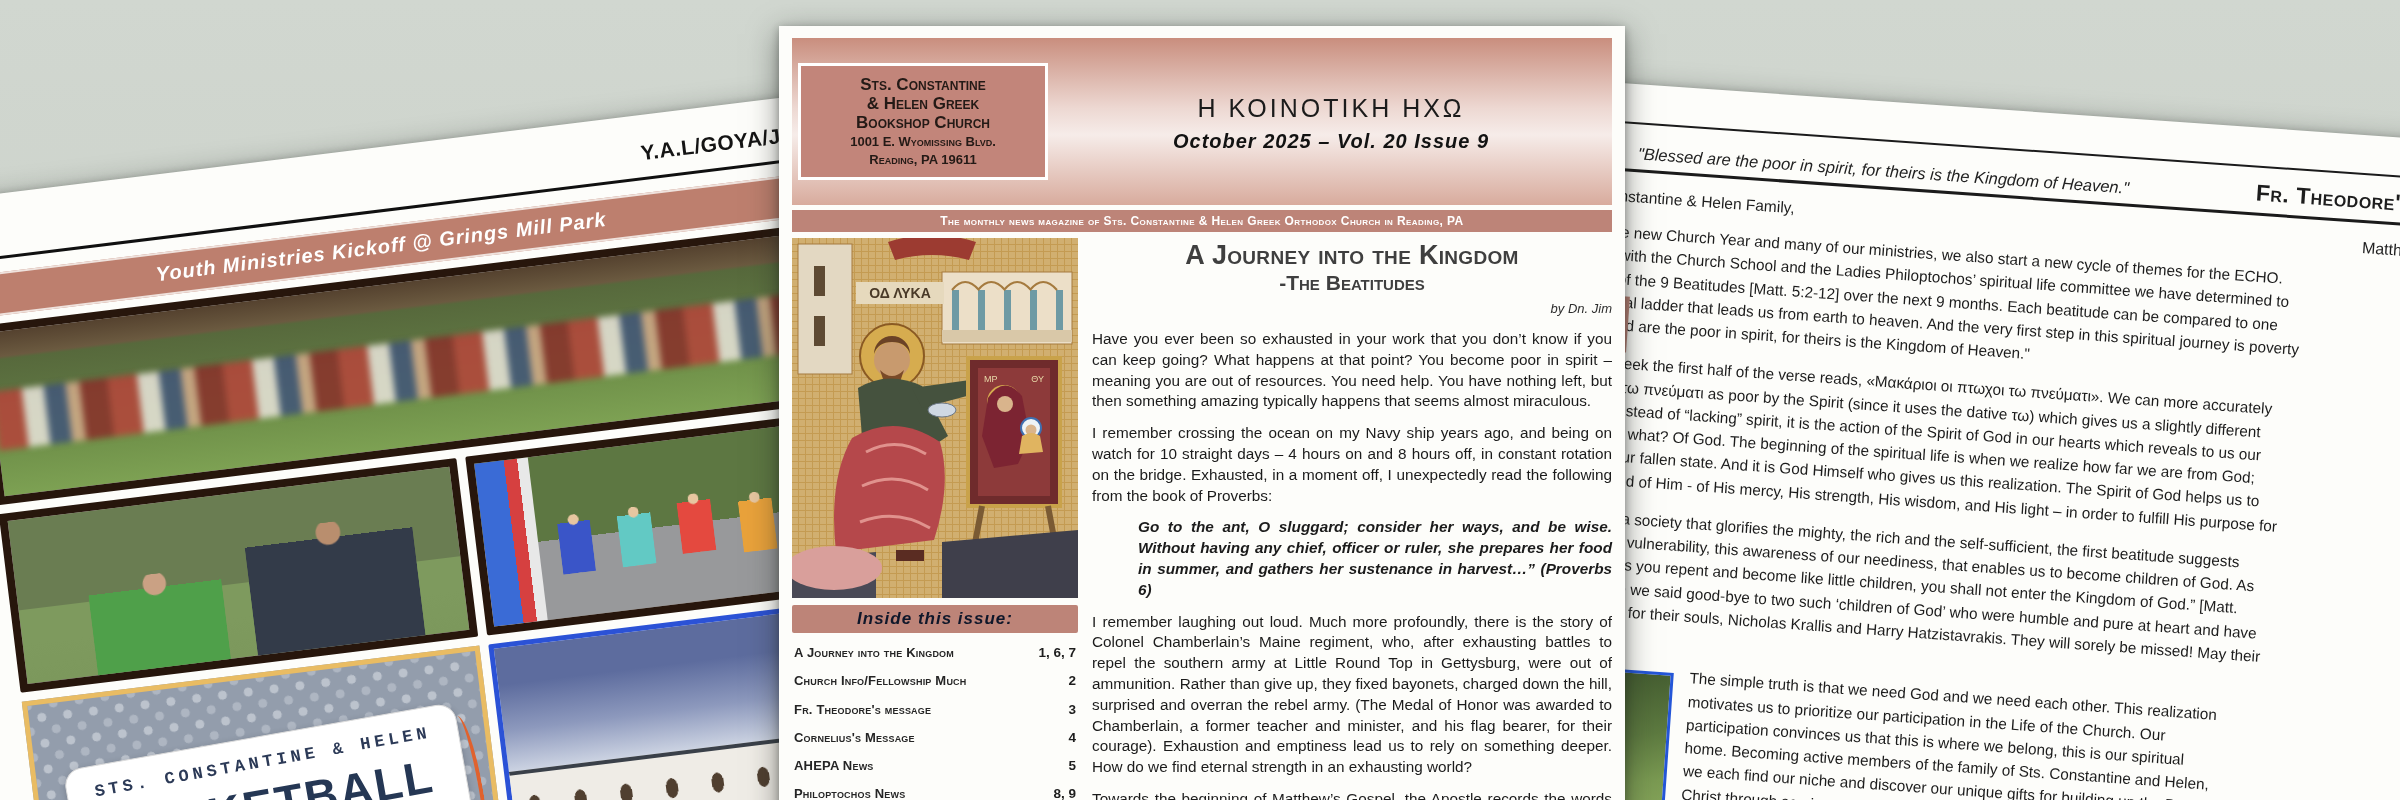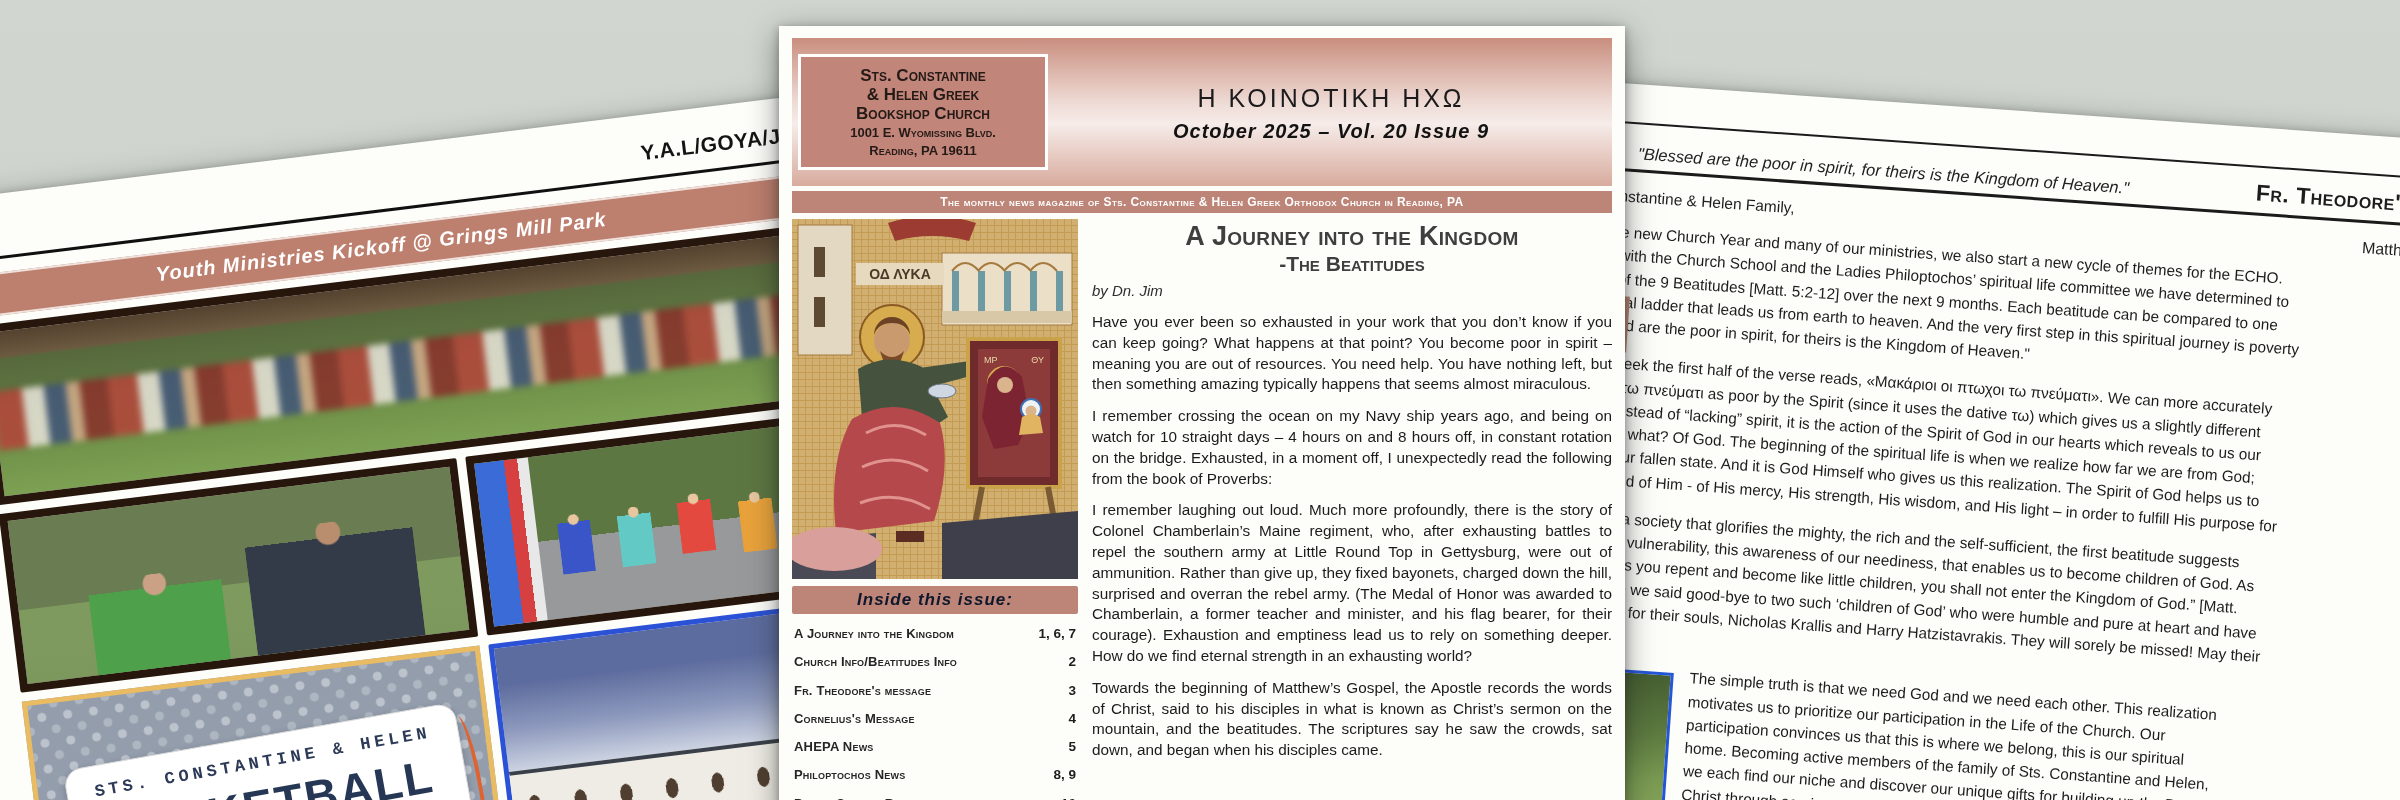--- a/index.html
+++ b/index.html
@@ -75,21 +75,21 @@
       background:linear-gradient(180deg,#5d6c9e 0 16%,#8d99bd 36%,#ccd3e2 54%,#eef0f4 60%); }
   .bld { position:absolute; left:0; right:0; bottom:0; height:46%; background:#efece6;
       border-top:4px solid #3a4049; }
   .bld::before { content:""; position:absolute; left:0; right:0; top:14%; height:48%;
       background-image:radial-gradient(10px 16px at 22px 18px, #503f30 0 60%, rgba(0,0,0,0) 62%);
       background-size:46px 38px; background-repeat:repeat-x; }
 
   
   .center-page { position:absolute; left:779px; top:26px; width:846px; height:820px; z-index:30;
                  padding:12px 13px; }
-  .masthead { height:148px; display:flex; align-items:center; gap:8px; padding:0 6px;
+  .masthead { height:167px; display:flex; align-items:center; gap:8px; padding:0 6px;
       background:linear-gradient(180deg,#c98e7e 0%,#edd8d2 42%,#f6ece9 58%,#d8ab9d 100%); }
   .church-box { width:250px; background:#c2857a; border:3px solid #fff; text-align:center;
       padding:9px 4px; color:#241a16; }
   .cb-main { font-size:17px; font-weight:bold; font-variant:small-caps; line-height:1.12; }
   .cb-addr { font-size:13px; font-weight:bold; font-variant:small-caps; line-height:1.2; margin-top:2px; }
   .title-wrap { flex:1; text-align:center; }
   .echo-title { font-family:"Liberation Serif", serif; font-size:43px; font-weight:bold;
       letter-spacing:-1px; color:#151515; line-height:1; }
   .echo-greek { font-family:Liberation Sans, sans-serif; font-size:25px; letter-spacing:3px;
       color:#1b1b1b; margin-top:3px; }
@@ -109,21 +109,21 @@
   .toc-row { display:flex; justify-content:space-between; align-items:flex-start; gap:6px;
       margin-bottom:12px; }
   .toc-label { font-size:13px; font-weight:bold; font-variant:small-caps; color:#252525;
       width:212px; line-height:1.25; letter-spacing:.2px; }
   .toc-pages { font-size:13.5px; font-weight:bold; color:#1d1d1d; white-space:nowrap; }
   .right-col { flex:1; padding-top:4px; }
   .art-title { text-align:center; font-size:27px; font-weight:bold; font-variant:small-caps;
       color:#3f3f3f; line-height:1; letter-spacing:.3px; }
   .art-sub { text-align:center; font-size:21px; font-weight:bold; font-variant:small-caps;
       color:#3f3f3f; margin-top:2px; }
-  .art-byline { text-align:left; font-style:italic; font-size:15px; color:#2e2e2e; margin:6px 0 13px; }
+  .art-byline { text-align:right; font-style:italic; font-size:13px; color:#2e2e2e; margin:6px 0 13px; }
   .art-p { font-size:15.3px; line-height:1.36; text-align:justify; color:#1b1b1b; margin-bottom:11px; }
   .art-quote { font-size:15.3px; line-height:1.36; font-weight:bold; font-style:italic;
       color:#1b1b1b; margin:0 0 11px 46px; text-align:justify; }
 
   
   .right-page { position:absolute; left:1150px; top:50px; width:1400px; height:1000px; z-index:20;
       transform:rotate(4deg); transform-origin:0 0; padding:26px 30px 0 470px; overflow:hidden; }
   .rp-header { margin-top:12px; border-top:2px solid #1b1b1b; border-bottom:3px solid #1b1b1b;
       display:flex; justify-content:space-between; align-items:flex-end; padding:12px 4px 6px 24px; }
   .rp-quote { font-style:italic; font-size:16.5px; color:#222; }
@@ -248,21 +248,21 @@
           <path d="M0 322 l84 -8 v46 H0 z" fill="#4a4a56"></path>
           <ellipse cx="42" cy="330" rx="48" ry="22" fill="#d99f9b"></ellipse>
         </svg>
         <div class="inside-bar">Inside this issue:</div>
         <div class="toc">
           <div class="toc-row">
             <span class="toc-label">A Journey into the Kingdom</span>
             <span class="toc-pages">1, 6, 7</span>
           </div>
           <div class="toc-row">
-            <span class="toc-label">Church Info/Beatitudes Info</span>
+            <span class="toc-label">Church Info/Fellowship Much</span>
             <span class="toc-pages">2</span>
           </div>
           <div class="toc-row">
             <span class="toc-label">Fr. Theodore's message</span>
             <span class="toc-pages">3</span>
           </div>
           <div class="toc-row">
             <span class="toc-label">Cornelius's Message</span>
             <span class="toc-pages">4</span>
           </div>
@@ -280,20 +280,21 @@
           </div>
         </div>
       </div>
 
       <div class="right-col">
         <div class="art-title">A Journey into the Kingdom</div>
         <div class="art-sub">-The Beatitudes</div>
         <div class="art-byline">by Dn. Jim</div>
         <p class="art-p">Have you ever been so exhausted in your work that you don’t know if you can keep going?  What happens at that point?  You become poor in spirit – meaning you are out of resources.  You need help. You have nothing left, but then something amazing typically happens that seems almost miraculous.</p>
         <p class="art-p">I remember crossing the ocean on my Navy ship years ago, and being on watch for 10 straight days – 4 hours on and 8 hours off, in constant rotation on the bridge.  Exhausted, in a moment off, I unexpectedly read the following from the book of Proverbs:</p>
+        <p class="art-quote">Go to the ant, O sluggard; consider her ways, and be wise. Without having any chief, officer or ruler, she prepares her food in summer, and gathers her sustenance in harvest…” (Proverbs 6)</p>
         <p class="art-p">I remember laughing out loud.  Much more profoundly, there is the story of Colonel Chamberlain’s Maine regiment, who, after exhausting battles to repel the southern army at Little Round Top in Gettysburg, were out of ammunition. Rather than give up, they fixed bayonets, charged down the hill, surprised and overran the rebel army.  (The Medal of Honor was awarded to Chamberlain, a former teacher and minister, and his flag bearer, for their courage).  Exhaustion and emptiness lead us to rely on something deeper.  How do we find eternal strength in an exhausting world?</p>
         <p class="art-p">Towards the beginning of Matthew’s Gospel, the Apostle records the words of Christ, said to his disciples in what is known as Christ’s sermon on the mountain, and the beatitudes.  The scriptures say he saw the crowds, sat down, and began when his disciples came.</p>
       </div>
     </div>
   </div>
 
   <div class="page right-page">
     <div class="rp-header">
       <div class="rp-quote">"Blessed are the poor in spirit, for theirs is the Kingdom of Heaven."</div>
       <div class="rp-title">Fr. Theodore's Message</div>

